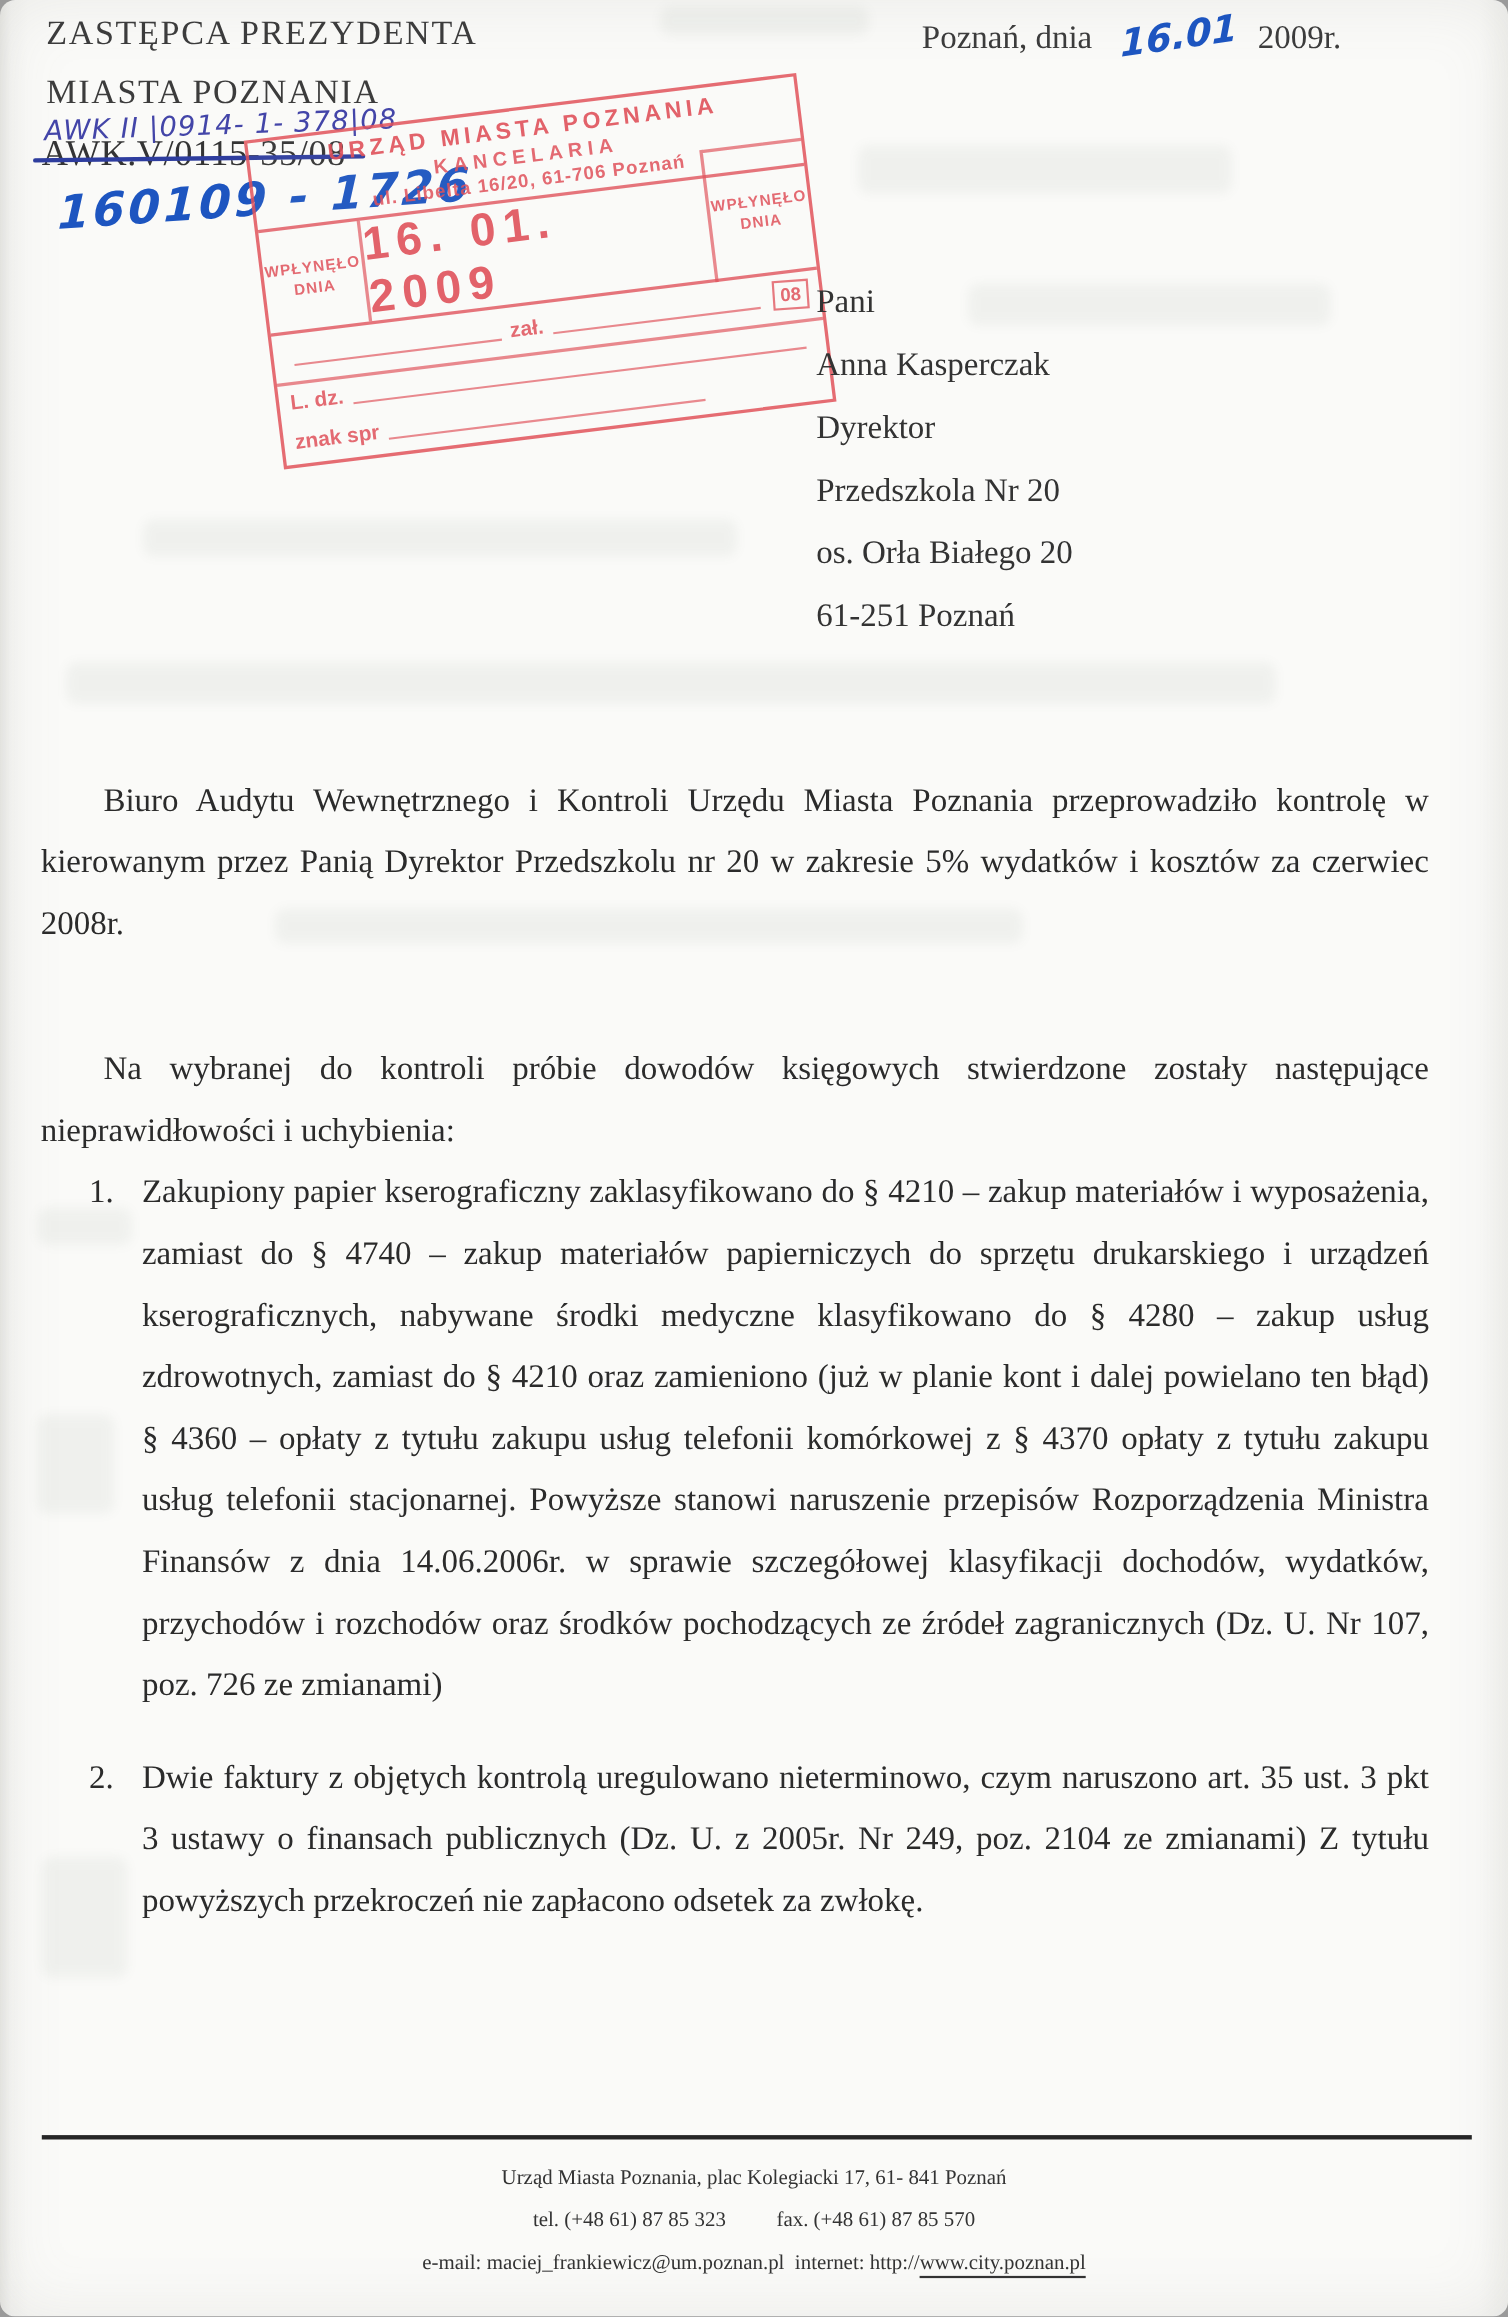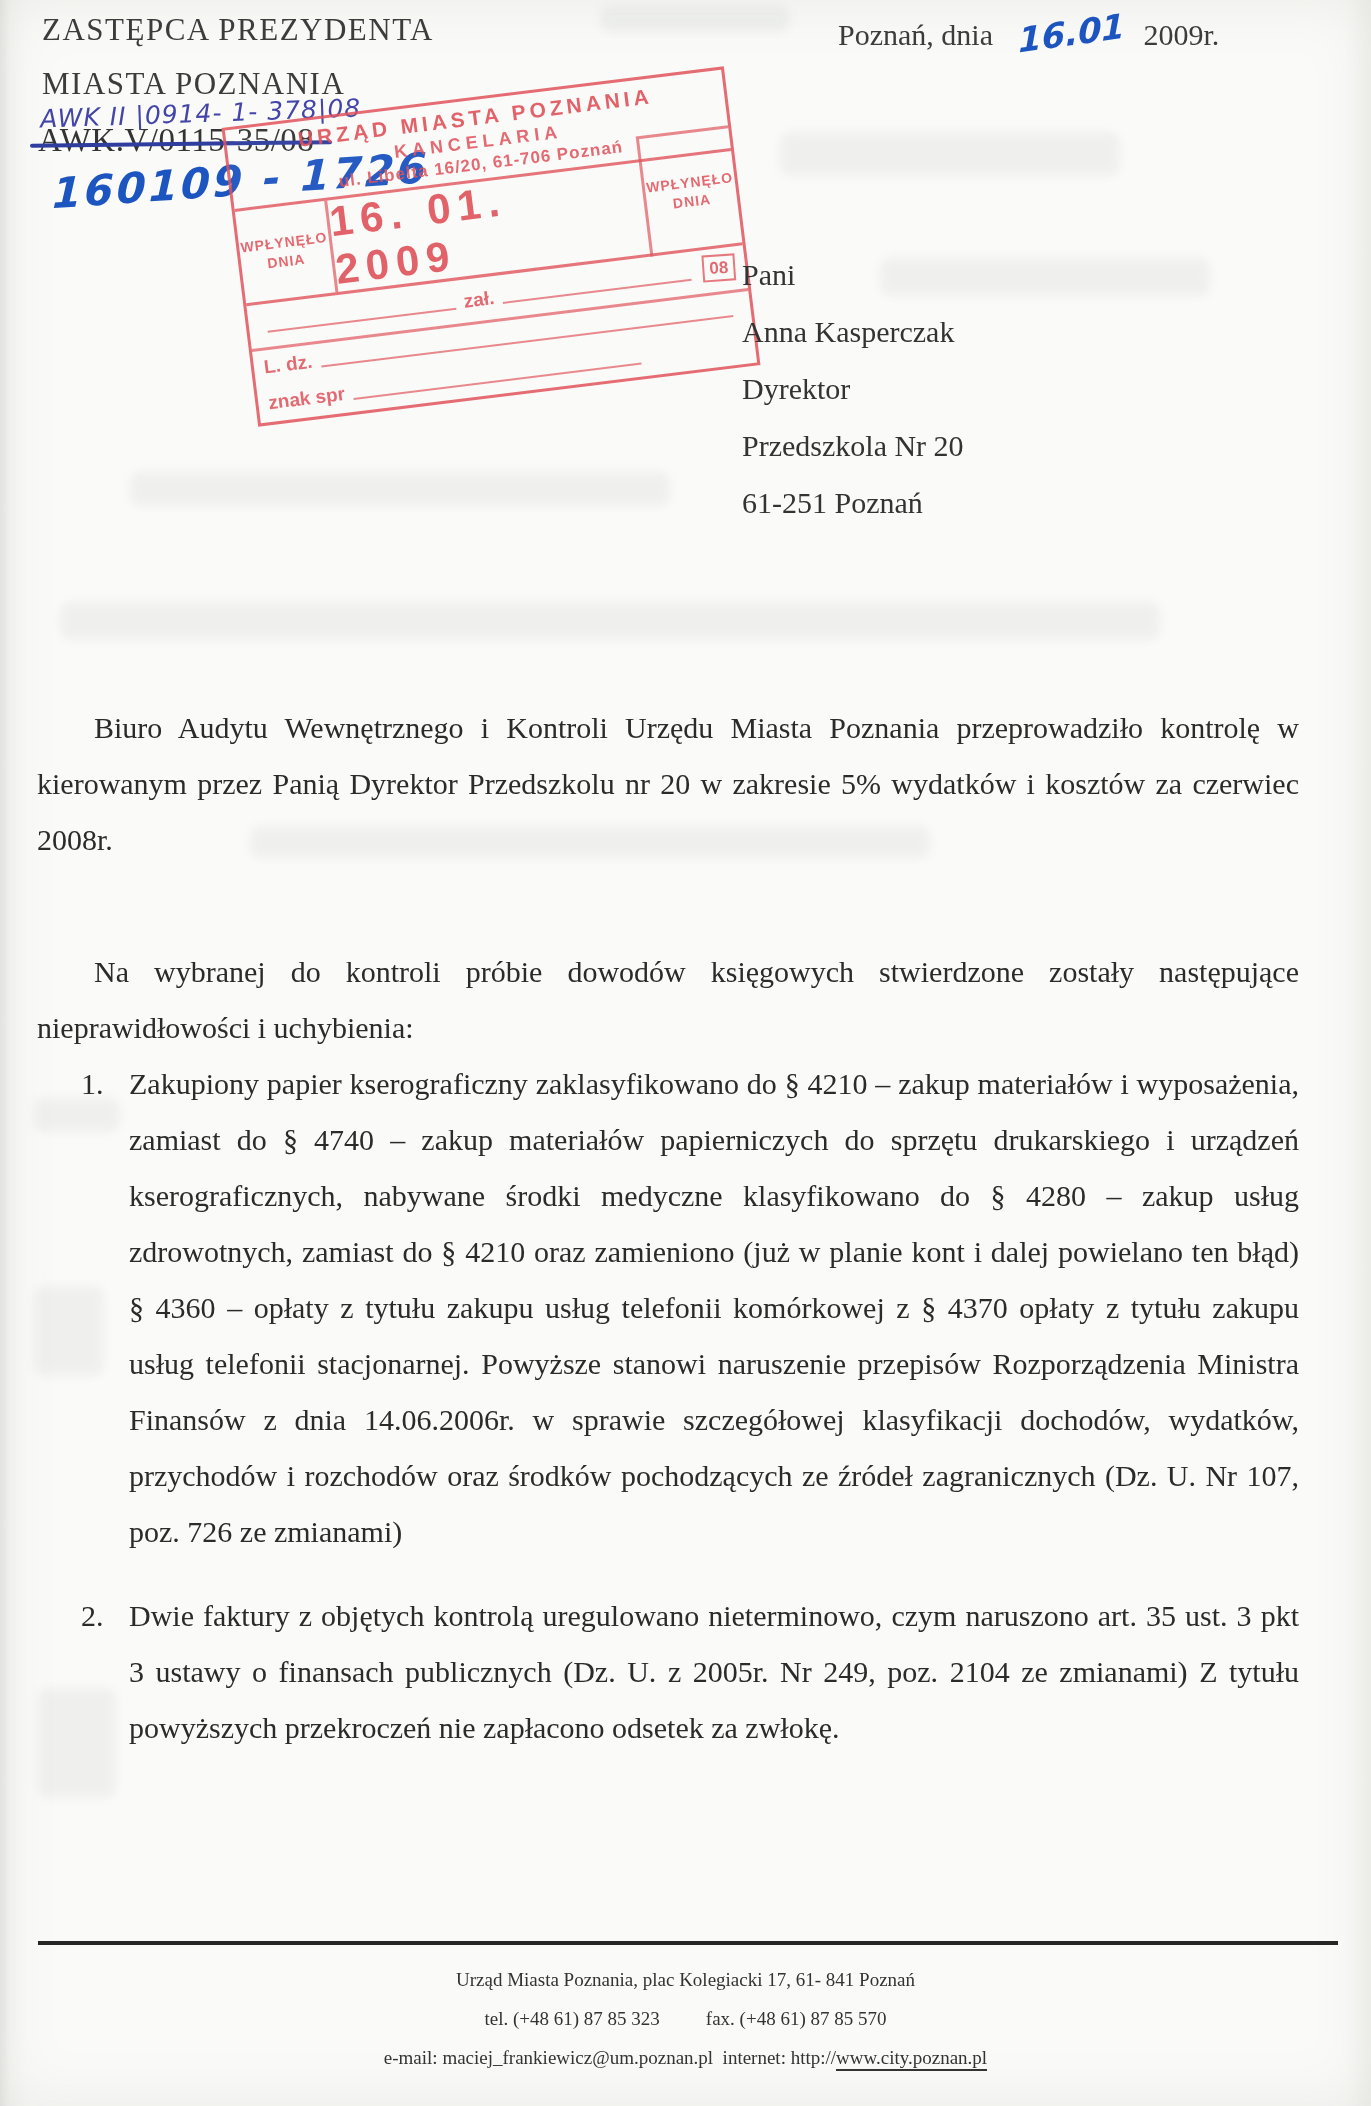--- a/index.html
+++ b/index.html
@@ -6,20 +6,21 @@
   .page{
     position:relative;
     width:1371px;height:2106px;
     margin:0 auto;
     background:
       linear-gradient(90deg, #e9e9e6 0px, #f6f6f4 10px, #fafaf8 26px, #fafaf8 1345px, #f3f3f0 1371px);
     box-shadow: inset 0 0 60px rgba(120,120,115,.12);
     font-family:"Liberation Serif", serif;
     color:#2e2e2e;
     overflow:hidden;
+    border-radius:14px;
   }
   
   .smudge{position:absolute;background:#6f7f6f;opacity:.07;filter:blur(5px);border-radius:10px;pointer-events:none;}
   
   .sender-line{position:absolute;left:42px;font-size:31px;letter-spacing:1.5px;color:#3c3c3c;}
   .sender-1{top:12px;}
   .sender-2{top:66px;}
   .dateline{position:absolute;left:838px;top:13px;font-size:30px;color:#3c3c3c;white-space:nowrap;}
   .hw{font-family:"DejaVu Sans", sans-serif;font-style:italic;}
   .hw-date{display:inline-block;color:#1d55c0;font-size:34px;font-weight:bold;transform:rotate(-8deg) skewX(-8deg);margin:0 10px 0 18px;}
@@ -127,20 +128,21 @@
       <span class="sline" style="flex:.75;"></span>
       <span style="flex:.25;"></span>
     </div>
   </div>
 
   <div class="recipient">
     <div>Pani</div>
     <div>Anna Kasperczak</div>
     <div>Dyrektor</div>
     <div>Przedszkola Nr 20</div>
+    <div>os. Orła Białego 20</div>
     <div>61-251 Poznań</div>
   </div>
 
   <div class="body">
     <p class="para">Biuro Audytu Wewnętrznego i Kontroli Urzędu Miasta Poznania przeprowadziło kontrolę w kierowanym przez Panią Dyrektor Przedszkolu nr 20 w zakresie 5% wydatków i kosztów za czerwiec 2008r.</p>
     <p class="para para-2">Na wybranej do kontroli próbie dowodów księgowych stwierdzone zostały następujące nieprawidłowości i uchybienia:</p>
     <ol class="findings">
       <li>Zakupiony papier kserograficzny zaklasyfikowano do § 4210 – zakup materiałów i wyposażenia, zamiast do § 4740 – zakup materiałów papierniczych do sprzętu drukarskiego i urządzeń kserograficznych, nabywane środki medyczne klasyfikowano do § 4280 – zakup usług zdrowotnych, zamiast do § 4210 oraz zamieniono (już w planie kont i dalej powielano ten błąd) § 4360 – opłaty z tytułu zakupu usług telefonii komórkowej z § 4370 opłaty z tytułu zakupu usług telefonii stacjonarnej. Powyższe stanowi naruszenie przepisów Rozporządzenia Ministra Finansów z dnia 14.06.2006r. w sprawie szczegółowej klasyfikacji dochodów, wydatków, przychodów i rozchodów oraz środków pochodzących ze źródeł zagranicznych (Dz. U. Nr 107, poz. 726 ze zmianami)</li>
       <li>Dwie faktury z objętych kontrolą uregulowano nieterminowo, czym naruszono art. 35 ust. 3 pkt 3 ustawy o finansach publicznych (Dz. U. z 2005r. Nr 249, poz. 2104 ze zmianami) Z tytułu powyższych przekroczeń nie zapłacono odsetek za zwłokę.</li>
     </ol>

